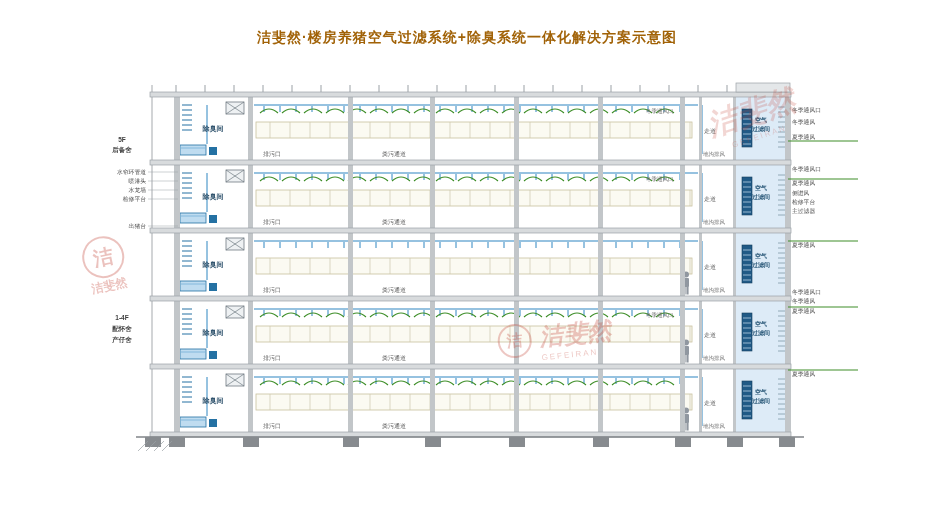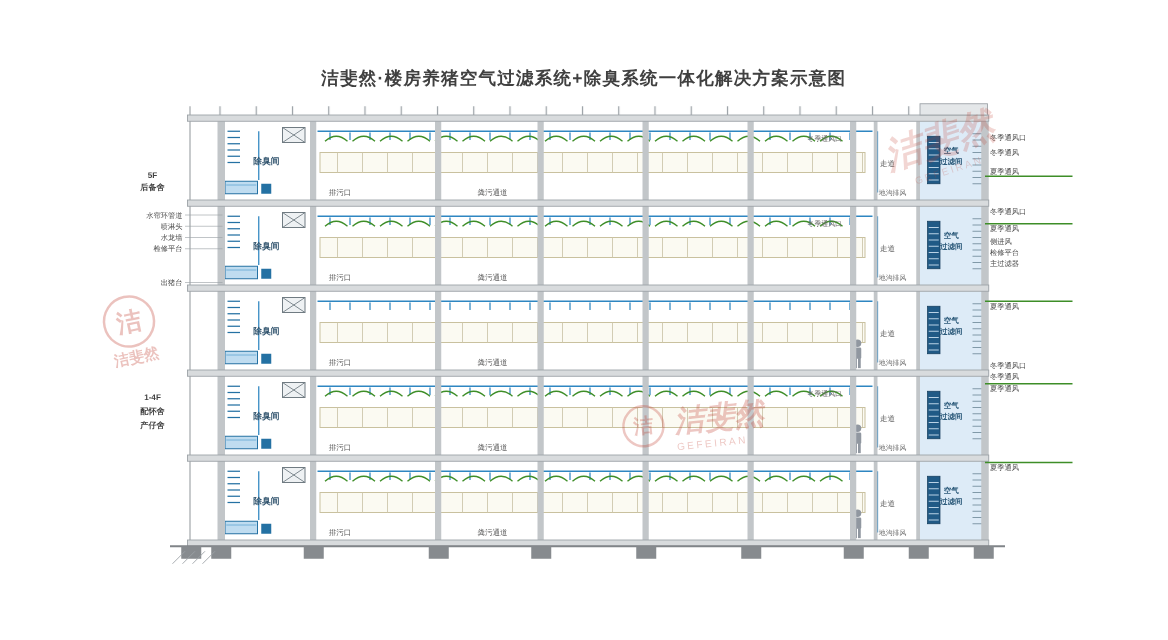--- a/index.html
+++ b/index.html
@@ -1,19 +1,19 @@
 <!DOCTYPE html>
 <html><head>
 <meta charset="utf-8">
 <style>
   html,body{margin:0;padding:0;background:#fff;}
   #stage{position:relative;width:934px;height:512px;background:#fff;overflow:hidden;
          font-family:"Liberation Sans",sans-serif;}
-  #title{position:absolute;top:54px;left:0;width:100%;text-align:center;
-         font-size:14px;font-weight:bold;color:#404040;letter-spacing:1px;}
+  #title{position:absolute;top:29px;left:0;width:100%;text-align:center;
+         font-size:14px;font-weight:bold;color:#a16207;letter-spacing:1px;}
   svg text{font-family:"Liberation Sans",sans-serif;}
   .t5{font-size:5.5px;fill:#6a6a6a;}
   .t6{font-size:6px;fill:#5a5a5a;}
   .t7{font-size:7px;fill:#31546e;font-weight:bold;}
   .t6c{font-size:6px;fill:#2c5a7a;font-weight:bold;}
   .lbl{font-size:5.8px;fill:#4a4a4a;}
   .lblb{font-size:6.5px;font-weight:bold;fill:#3f3f3f;}
   .wm{position:absolute;color:#c0392b;pointer-events:none;text-align:center;}
   .wm .ring{display:inline-block;border:2.5px solid #c0392b;border-radius:50%;
             display:flex;align-items:center;justify-content:center;font-weight:bold;margin:0 auto;}

